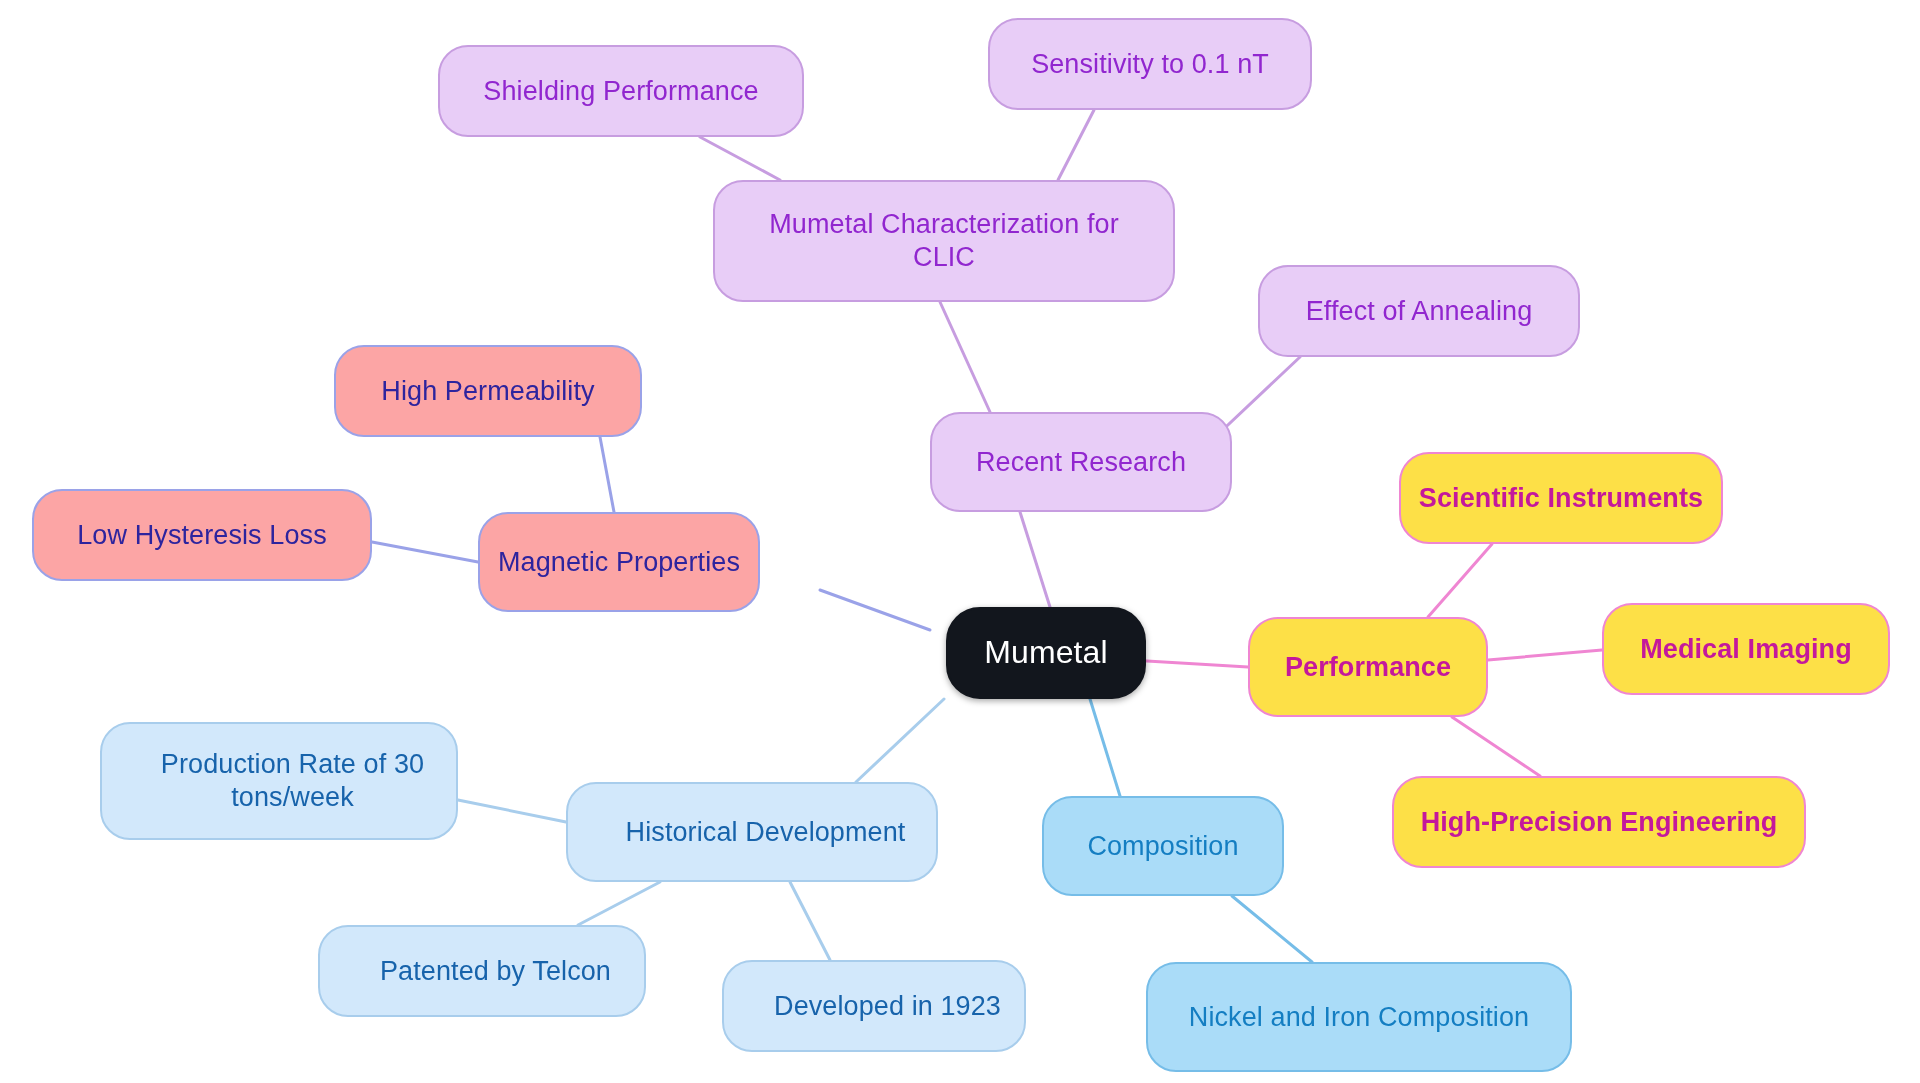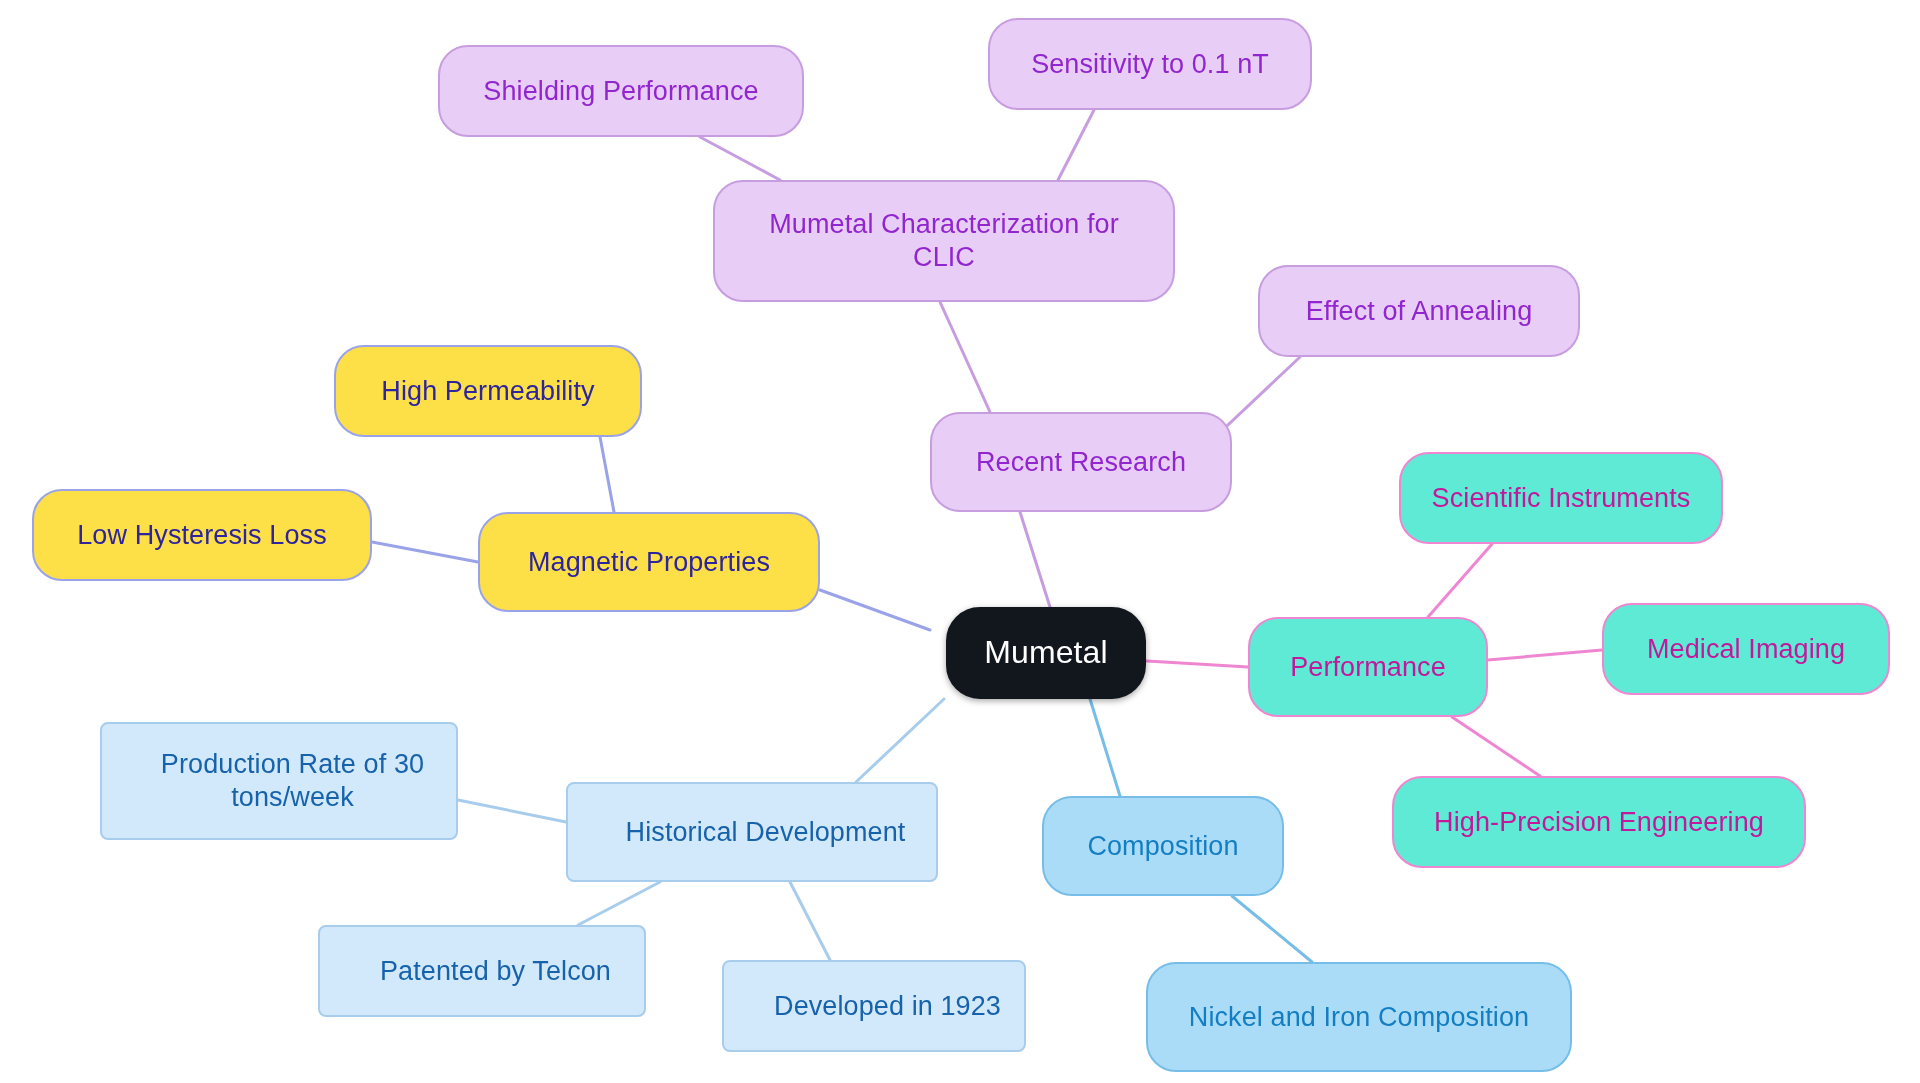--- a/index.html
+++ b/index.html
@@ -49,39 +49,40 @@
     box-shadow: 0 2px 6px rgba(0,0,0,0.35);
   }
   .node-purple {
     background: #e8cdf7;
     border-color: #c79de0;
     color: #9126cf;
     border-radius: 30px;
     font-size: 27px;
   }
   .node-periwinkle {
-    background: #fde047;
+    background: #fca5a5;
     border-color: #9aa2e8;
     color: #2d249e;
     border-radius: 30px;
     font-size: 27px;
     text-align: right;
   }
   .node-pink {
-    background: #5eead4;
+    background: #fde047;
     border-color: #ef86d2;
     color: #c4189c;
     border-radius: 30px;
     font-size: 27px;
+    font-weight: bold;
   }
   .node-lightblue {
     background: #d2e8fb;
     border-color: #a8cdec;
     color: #1763ab;
-    border-radius: 8px;
+    border-radius: 30px;
     font-size: 27px;
     padding-left: 41px;
   }
   .node-cyan {
     background: #aadcf8;
     border-color: #76bde8;
     color: #147ec2;
     border-radius: 30px;
     font-size: 27px;
   }
@@ -105,21 +106,21 @@
       <path d="M 1452 717 L 1540 776" stroke="#ef86d2" stroke-width="3" fill="none" stroke-linecap="round"></path>
       <path d="M 1090 699 L 1120 796" stroke="#76bde8" stroke-width="3" fill="none" stroke-linecap="round"></path>
       <path d="M 1232 896 L 1312 962" stroke="#76bde8" stroke-width="3" fill="none" stroke-linecap="round"></path>
       <path d="M 944 699 L 856 782" stroke="#a8cdec" stroke-width="3" fill="none" stroke-linecap="round"></path>
       <path d="M 566 822 L 458 800" stroke="#a8cdec" stroke-width="3" fill="none" stroke-linecap="round"></path>
       <path d="M 660 882 L 578 925" stroke="#a8cdec" stroke-width="3" fill="none" stroke-linecap="round"></path>
       <path d="M 790 882 L 830 960" stroke="#a8cdec" stroke-width="3" fill="none" stroke-linecap="round"></path>
     </svg>
   <div id="node-layer">
       <div class="node node-root" style="left: 946px; top: 607px; width: 200px; height: 92px;">Mumetal</div>
-      <div class="node node-periwinkle" style="left: 478px; top: 512px; width: 342px; height: 100px;">Magnetic Properties</div>
+      <div class="node node-periwinkle" style="left: 478px; top: 512px; width: 282px; height: 100px;">Magnetic Properties</div>
       <div class="node node-periwinkle" style="left: 334px; top: 345px; width: 308px; height: 92px;">High Permeability</div>
       <div class="node node-periwinkle" style="left: 32px; top: 489px; width: 340px; height: 92px;">Low Hysteresis Loss</div>
       <div class="node node-purple" style="left: 930px; top: 412px; width: 302px; height: 100px;">Recent Research</div>
       <div class="node node-purple" style="left: 713px; top: 180px; width: 462px; height: 122px;">Mumetal Characterization for
 CLIC</div>
       <div class="node node-purple" style="left: 438px; top: 45px; width: 366px; height: 92px;">Shielding Performance</div>
       <div class="node node-purple" style="left: 988px; top: 18px; width: 324px; height: 92px;">Sensitivity to 0.1 nT</div>
       <div class="node node-purple" style="left: 1258px; top: 265px; width: 322px; height: 92px;">Effect of Annealing</div>
       <div class="node node-pink" style="left: 1248px; top: 617px; width: 240px; height: 100px;">Performance</div>
       <div class="node node-pink" style="left: 1399px; top: 452px; width: 324px; height: 92px;">Scientific Instruments</div>

